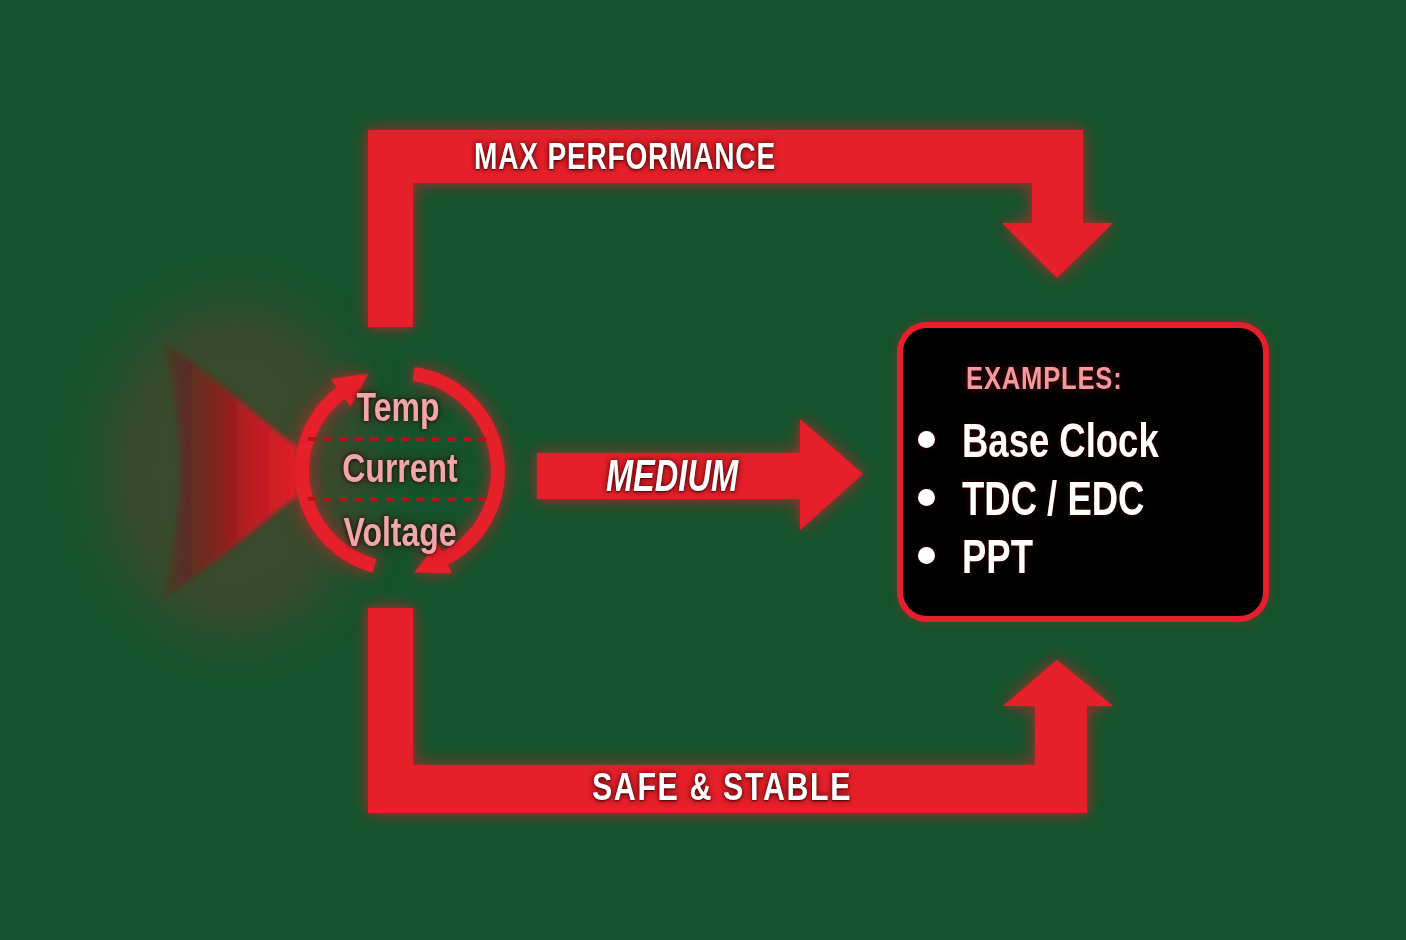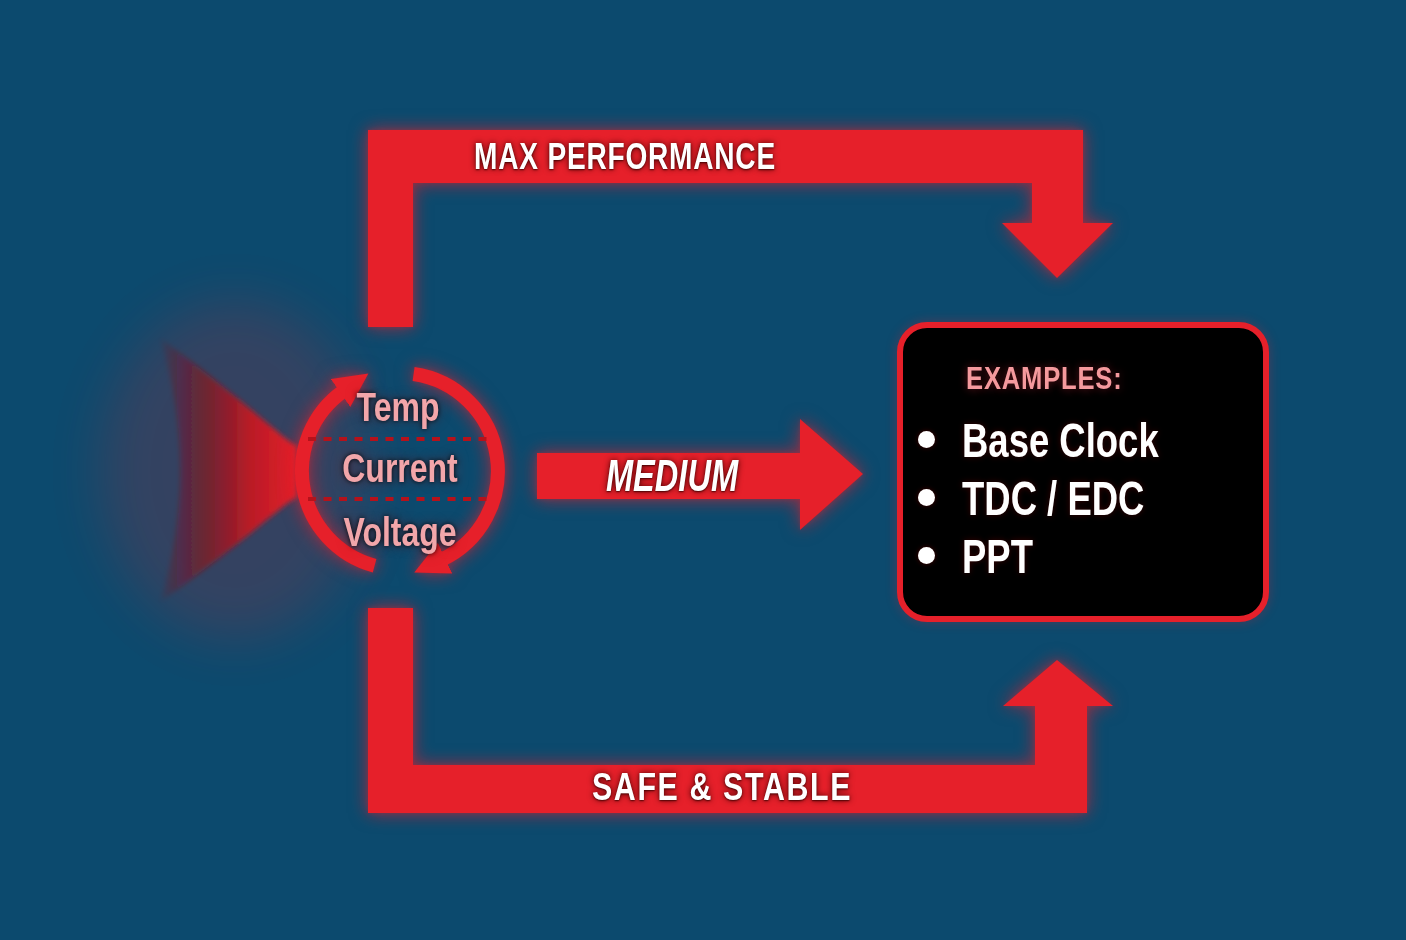--- a/index.html
+++ b/index.html
@@ -5,21 +5,21 @@
   html, body {
     margin: 0;
     padding: 0;
     background: #000;
     font-family: "Liberation Sans", sans-serif;
   }
   .stage {
     position: relative;
     width: 1406px;
     height: 940px;
-    background: #0c4a6e;
+    background: #14532d;
     overflow: hidden;
   }
   svg.shapes {
     position: absolute;
     left: 0; top: 0;
     width: 1406px;
     height: 940px;
   }
   .glow {
     filter: drop-shadow(0 0 9px rgba(232, 30, 42, 0.55)) drop-shadow(0 0 2px rgba(232, 30, 42, 0.35));

